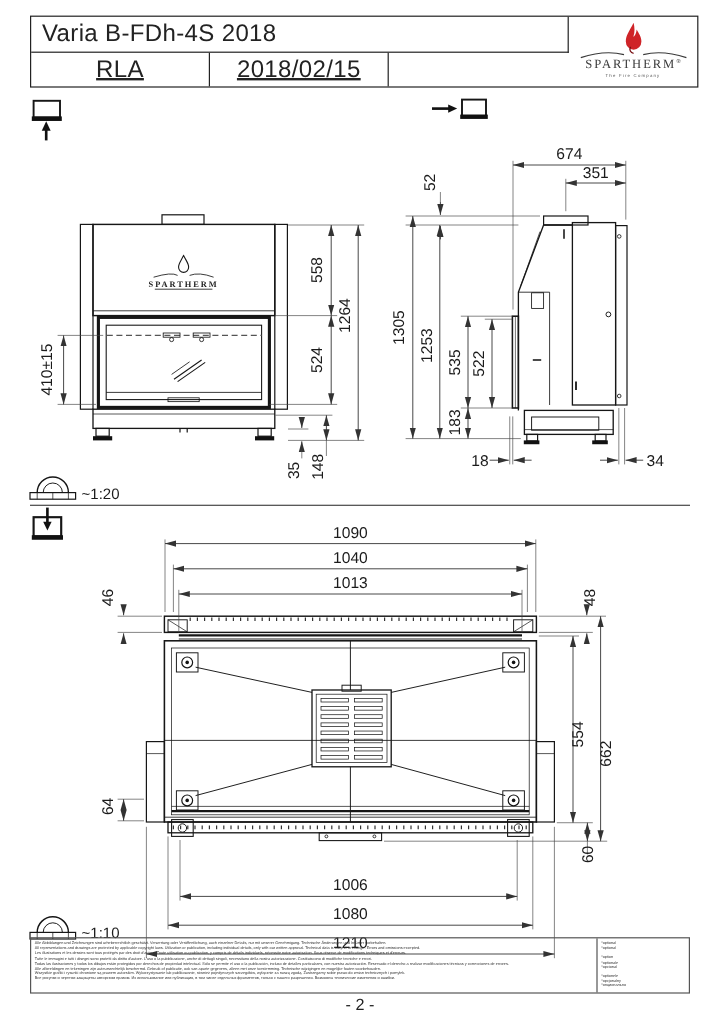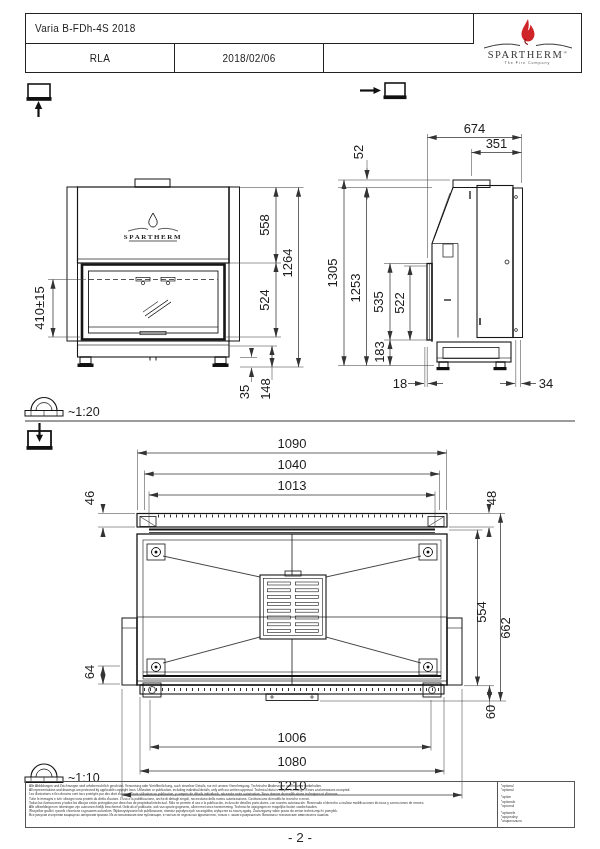--- a/index.html
+++ b/index.html
@@ -2,24 +2,24 @@
 <html><head>
 <meta charset="utf-8">
 <style>
   html,body{margin:0;padding:0;background:#888;}
   #page{position:relative;width:600px;height:849px;background:#fff;overflow:hidden;
         font-family:"Liberation Sans",sans-serif;color:#1b1b1b;}
   
   #hdr{position:absolute;left:25px;top:13px;width:555px;height:58px;border:1.6px solid #222;
        display:grid;grid-template-columns:149px 149px 150px 1fr;grid-template-rows:30px 1fr;}
   .hcell{border-right:1.4px solid #222;border-bottom:1.4px solid #222;display:flex;align-items:center;
-         padding-left:9px;font-size:10px;letter-spacing:.3px;color:#222;overflow:hidden;}
+         padding-left:9px;font-size:20px;letter-spacing:.3px;color:#222;overflow:hidden;}
   #h-title{grid-column:1/4;}
   .hc2{border-bottom:none;}
-  #h-code,#h-date{justify-content:center;padding-left:0;}
+  #h-code,#h-date{justify-content:center;padding-left:0;text-decoration:underline;}
   #h-logo{grid-column:4;grid-row:1/3;border-right:none;border-bottom:none;display:flex;flex-direction:column;
           align-items:center;justify-content:flex-start;padding-top:3px;}
   #brandline{font-family:"Liberation Serif",serif;font-size:10.5px;letter-spacing:1.6px;color:#3a3a3a;margin-top:-2px;white-space:nowrap;}
   #brandline sup{font-size:5px;letter-spacing:0;}
   #tagline{font-size:3.6px;letter-spacing:1px;color:#555;margin-top:0.5px;}
   
   #draw{position:absolute;left:0;top:0;width:600px;height:849px;}
   .ln{stroke:#161616;fill:none;}
   .dim{stroke:#333;stroke-width:.75;fill:none;}
   .ext{stroke:#444;stroke-width:.55;fill:none;}
@@ -37,21 +37,21 @@
   #pageno{position:absolute;left:0;top:830px;width:600px;text-align:center;font-size:13.5px;color:#222;}
 </style>
 </head>
 <body>
 
 <div id="page">
 
   <div id="hdr">
     <div class="hcell" id="h-title">Varia B-FDh-4S 2018</div>
     <div class="hcell hc2" id="h-code">RLA</div>
-    <div class="hcell hc2" id="h-date">2018/02/06</div>
+    <div class="hcell hc2" id="h-date">2018/02/15</div>
     <div id="h-logo">
       <svg width="96" height="34" viewBox="0 0 96 34">
         <path d="M48,2 C44.5,9 41.5,12.5 41.5,17.5 A6.5,7 0 0 0 54.5,17.5 C54.5,13.5 52.5,11 50.5,7.5 C50.2,11.5 48.6,13.2 47.8,13.6 C49.2,10 48.9,6 48,2 Z" fill="#cf2428"></path>
         <path d="M45.5,22 C44,24.5 45.5,27 48,27.5" fill="none" stroke="#7a1215" stroke-width="1.1"></path>
         <path d="M4,31 Q24,24.5 40,28.5" fill="none" stroke="#3a3a3a" stroke-width="1"></path>
         <path d="M56,28.5 Q72,24.5 92,31" fill="none" stroke="#3a3a3a" stroke-width="1"></path>
       </svg>
       <div id="brandline"><span>SPARTHERM</span><sup>®</sup></div>
       <div id="tagline">The Fire Company</div>
     </div>

